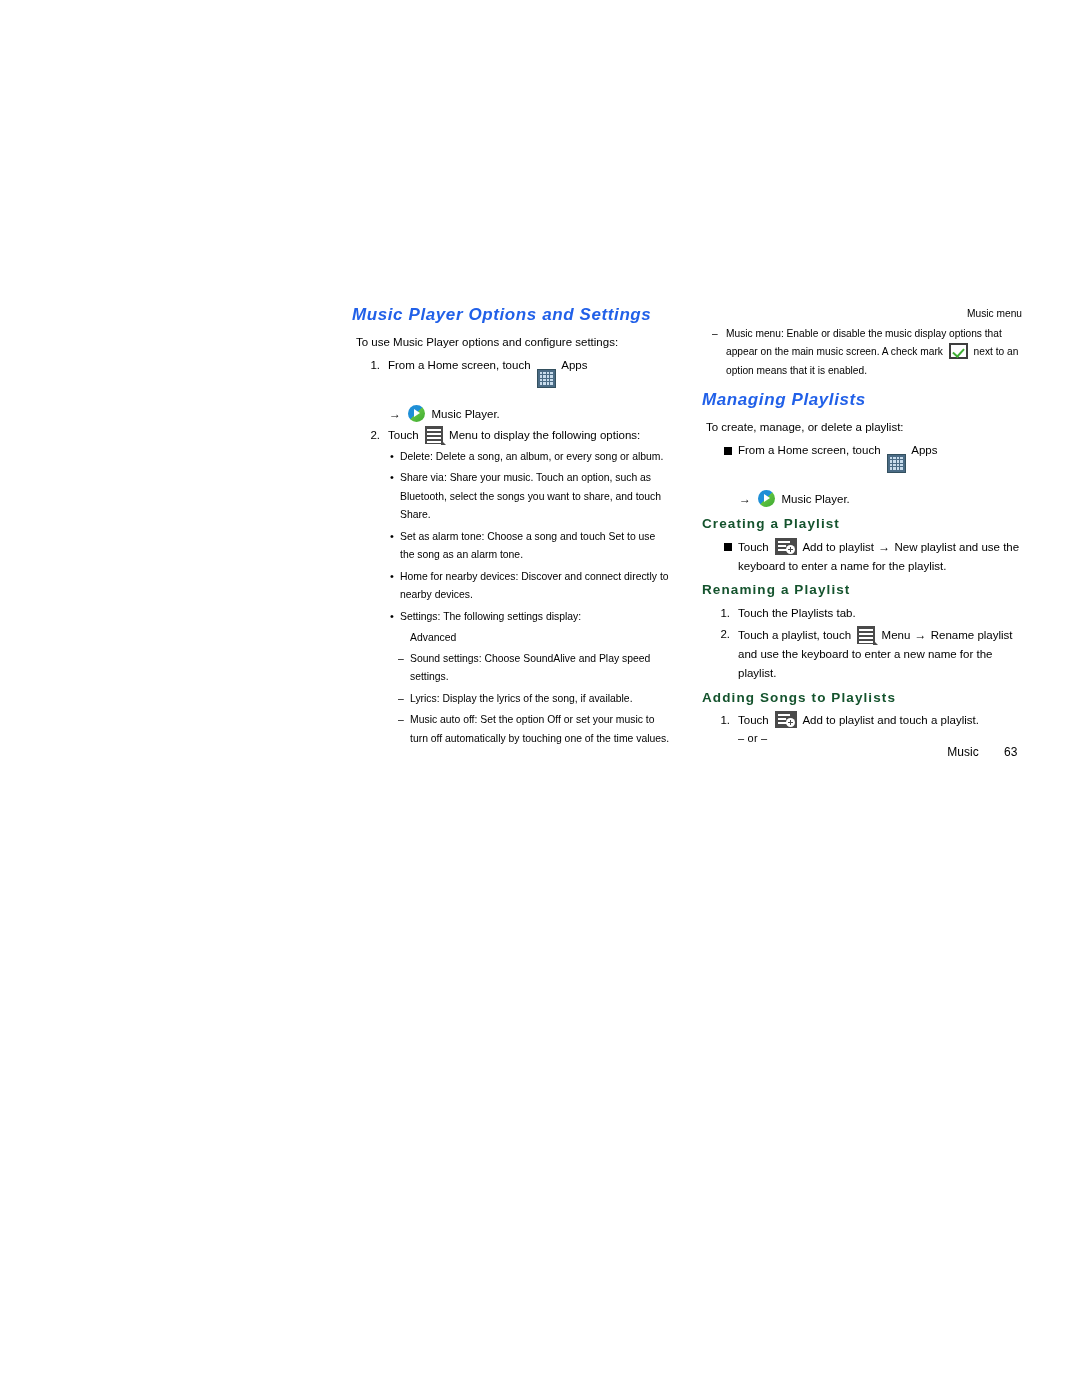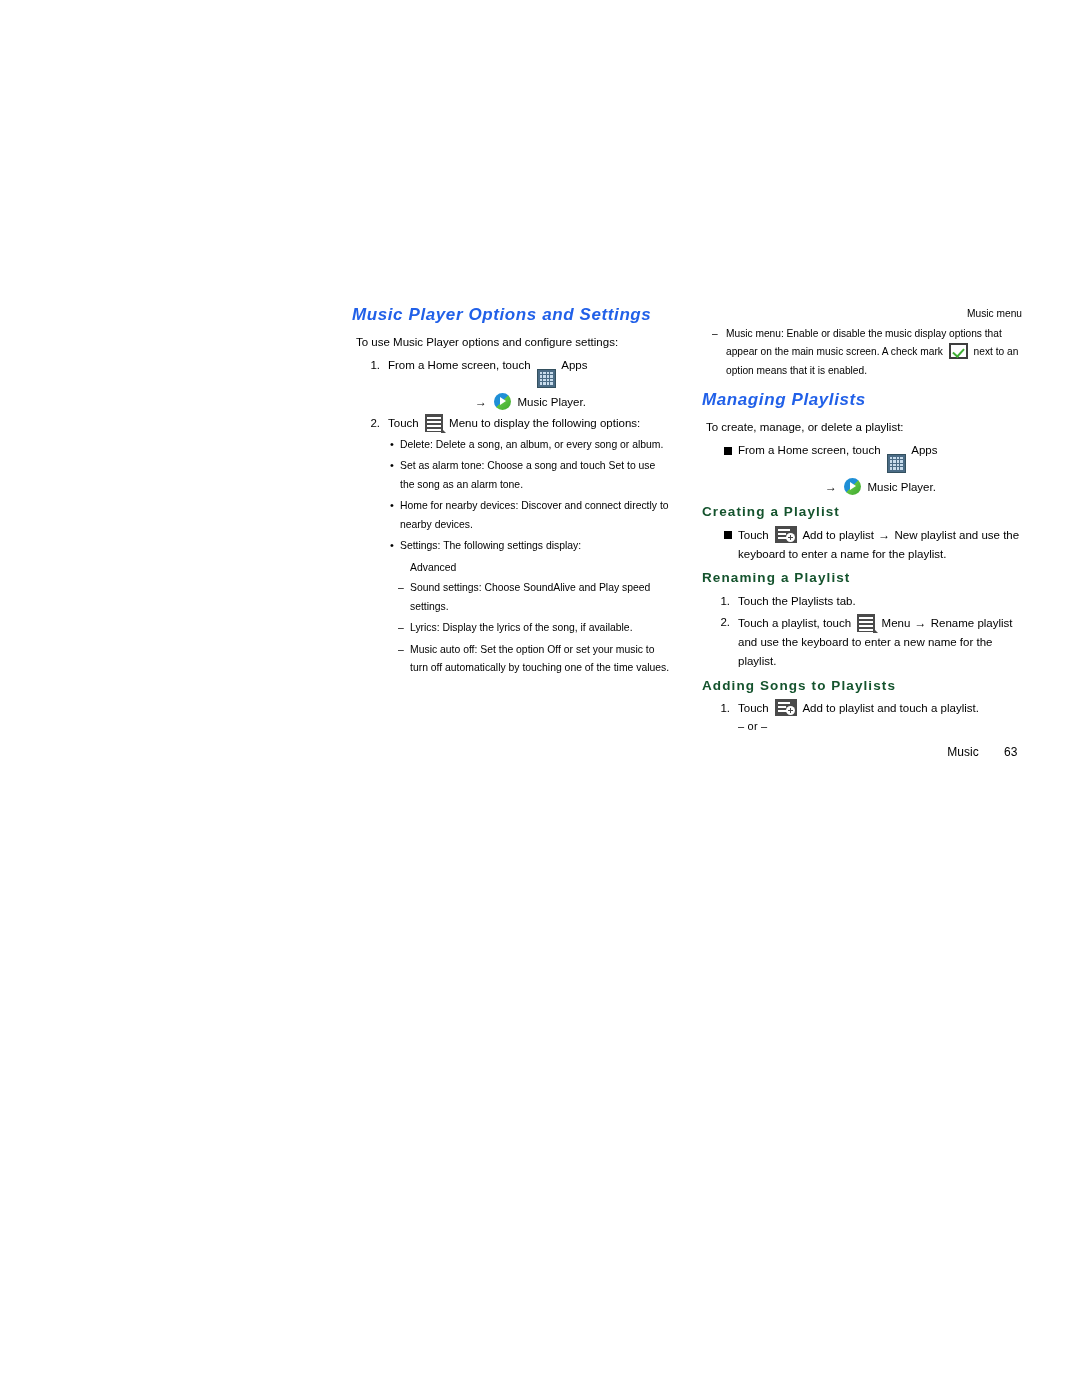--- a/index.html
+++ b/index.html
@@ -82,22 +82,21 @@
     width: 8px;
     height: 8px;
     background: #000;
   }
 
   
   .arrowline {
     padding-left: 36px;
     font-size: 11.5px;
     line-height: 1.7;
-    margin: 4px 0 2px 0;
-    text-align: center;
+    margin: 16px 0 2px 0;
   }
 
   
   .bul {
     position: relative;
     padding-left: 48px;
     margin: 0 0 3px 0;
     font-size: 10.4px;
     line-height: 1.78;
   }
@@ -329,20 +328,21 @@
     </div>
 
     <div class="step">
       <span class="num">2.</span>
       <span>Touch</span>
       <span class="ico icon-menu"><i></i><i></i><i></i><i></i></span>
       <span>Menu to display the following options:</span>
     </div>
 
     <p class="bul">Delete: Delete a song, an album, or every song or album.</p>
+    <p class="bul">Share via: Share your music. Touch an option, such as Bluetooth, select the songs you want to share, and touch Share.</p>
     <p class="bul">Set as alarm tone: Choose a song and touch Set to use the song as an alarm tone.</p>
     <p class="bul">Home for nearby devices: Discover and connect directly to nearby devices.</p>
     <p class="bul">Settings: The following settings display:</p>
 
     <p class="plain-indent">Advanced</p>
     <p class="dash">Sound settings: Choose SoundAlive and Play speed settings.</p>
     <p class="dash">Lyrics: Display the lyrics of the song, if available.</p>
     <p class="dash">Music auto off: Set the option Off or set your music to turn off automatically by touching one of the time values.</p>
   </div>
 

